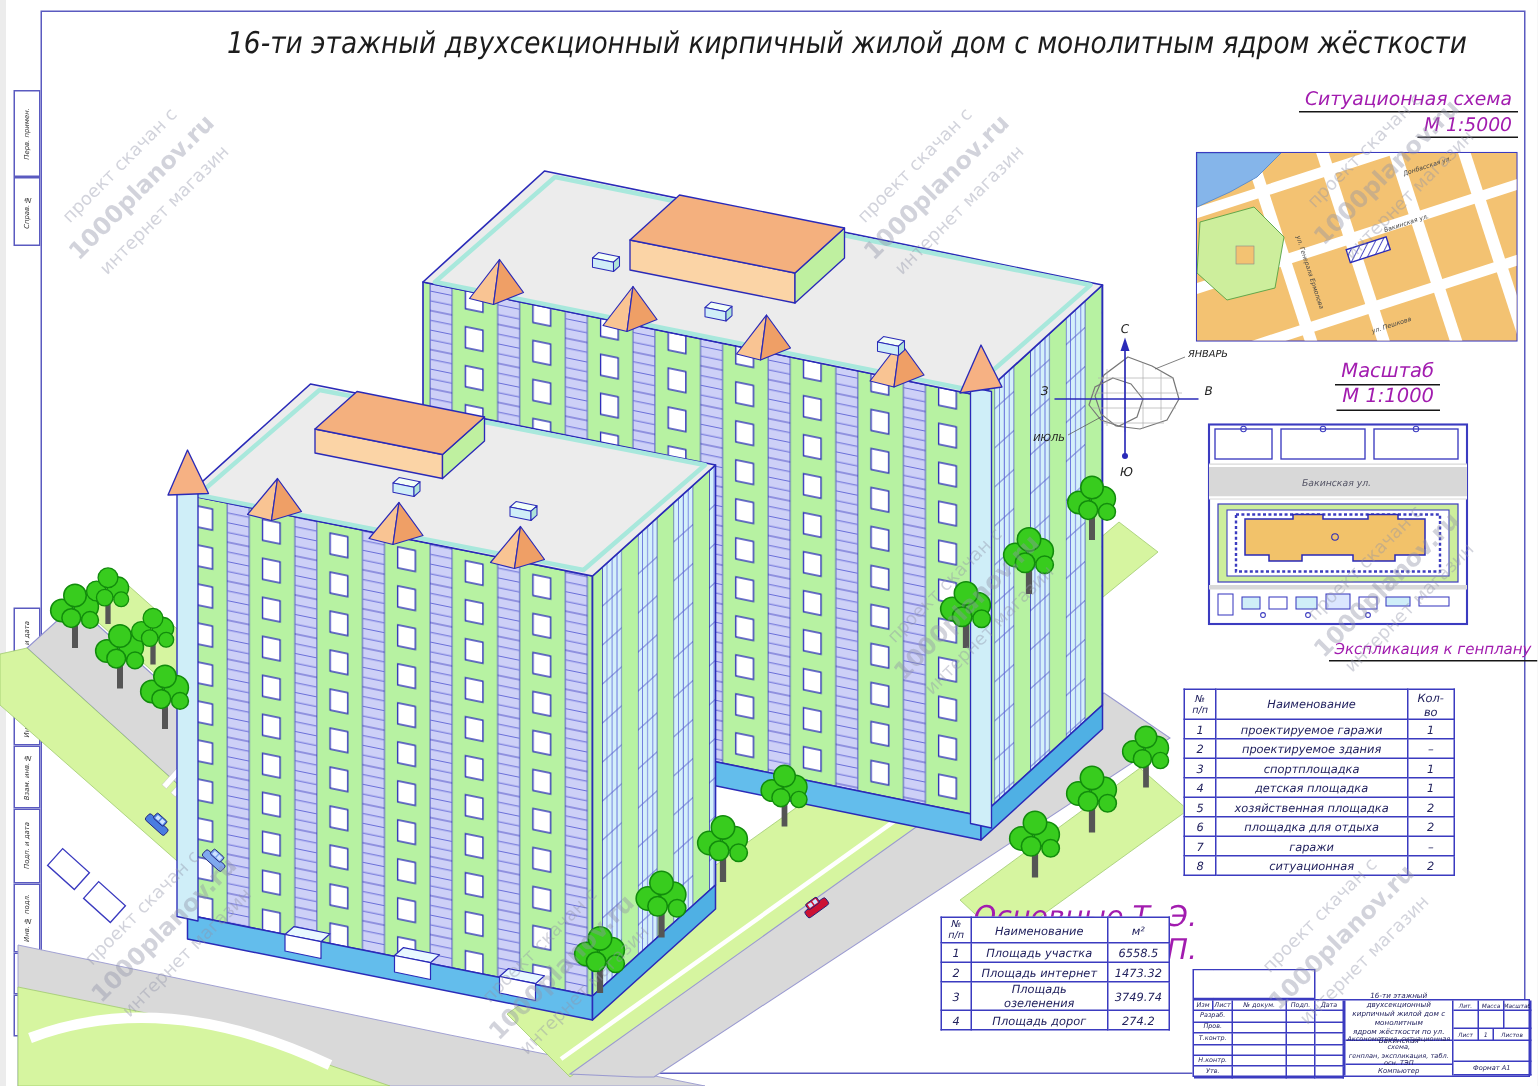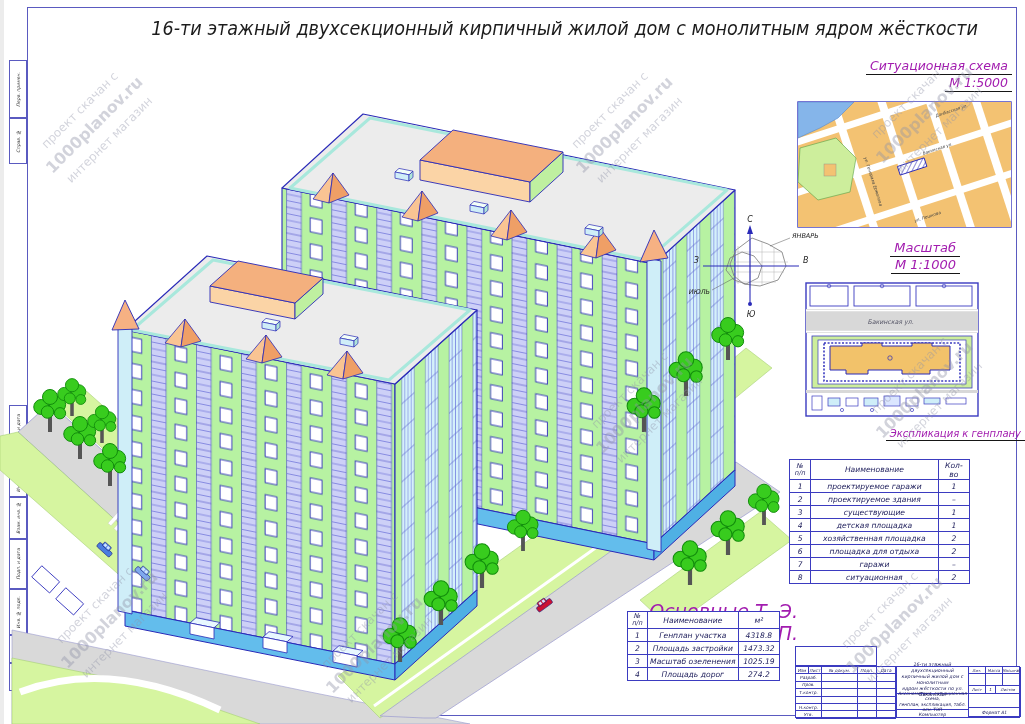--- a/index.html
+++ b/index.html
@@ -379,21 +379,21 @@
         <td>проектируемое гаражи</td>
         <td>1</td>
       </tr>
   <tr>
         <td>2</td>
         <td>проектируемое здания</td>
         <td>–</td>
       </tr>
   <tr>
         <td>3</td>
-        <td>существующие</td>
+        <td>спортплощадка</td>
         <td>1</td>
       </tr>
   <tr>
         <td>4</td>
         <td>детская площадка</td>
         <td>1</td>
       </tr>
   <tr>
         <td>5</td>
         <td>хозяйственная площадка</td>
@@ -420,32 +420,32 @@
 <table class="dt" id="tbl-tep">
   <tbody>
       <tr class="h">
     <td style="width:18px" class="small2">
       <span>№</span><br><span>п/п</span></td>
     <td style="width:96px">Наименование</td>
     <td style="width:38px">м²</td>
   </tr>
   <tr>
         <td>1</td>
-        <td>Генплан участка</td>
-        <td>4318.8</td>
+        <td>Площадь участка</td>
+        <td>6558.5</td>
       </tr>
   <tr>
         <td>2</td>
-        <td>Площадь застройки</td>
+        <td>Площадь интернет</td>
         <td>1473.32</td>
       </tr>
   <tr>
         <td>3</td>
-        <td>Масштаб озеленения</td>
-        <td>1025.19</td>
+        <td>Площадь озеленения</td>
+        <td>3749.74</td>
       </tr>
   <tr>
         <td>4</td>
         <td>Площадь дорог</td>
         <td>274.2</td>
       </tr>
 </tbody>
   </table>
 
 <div class="stampcont">

